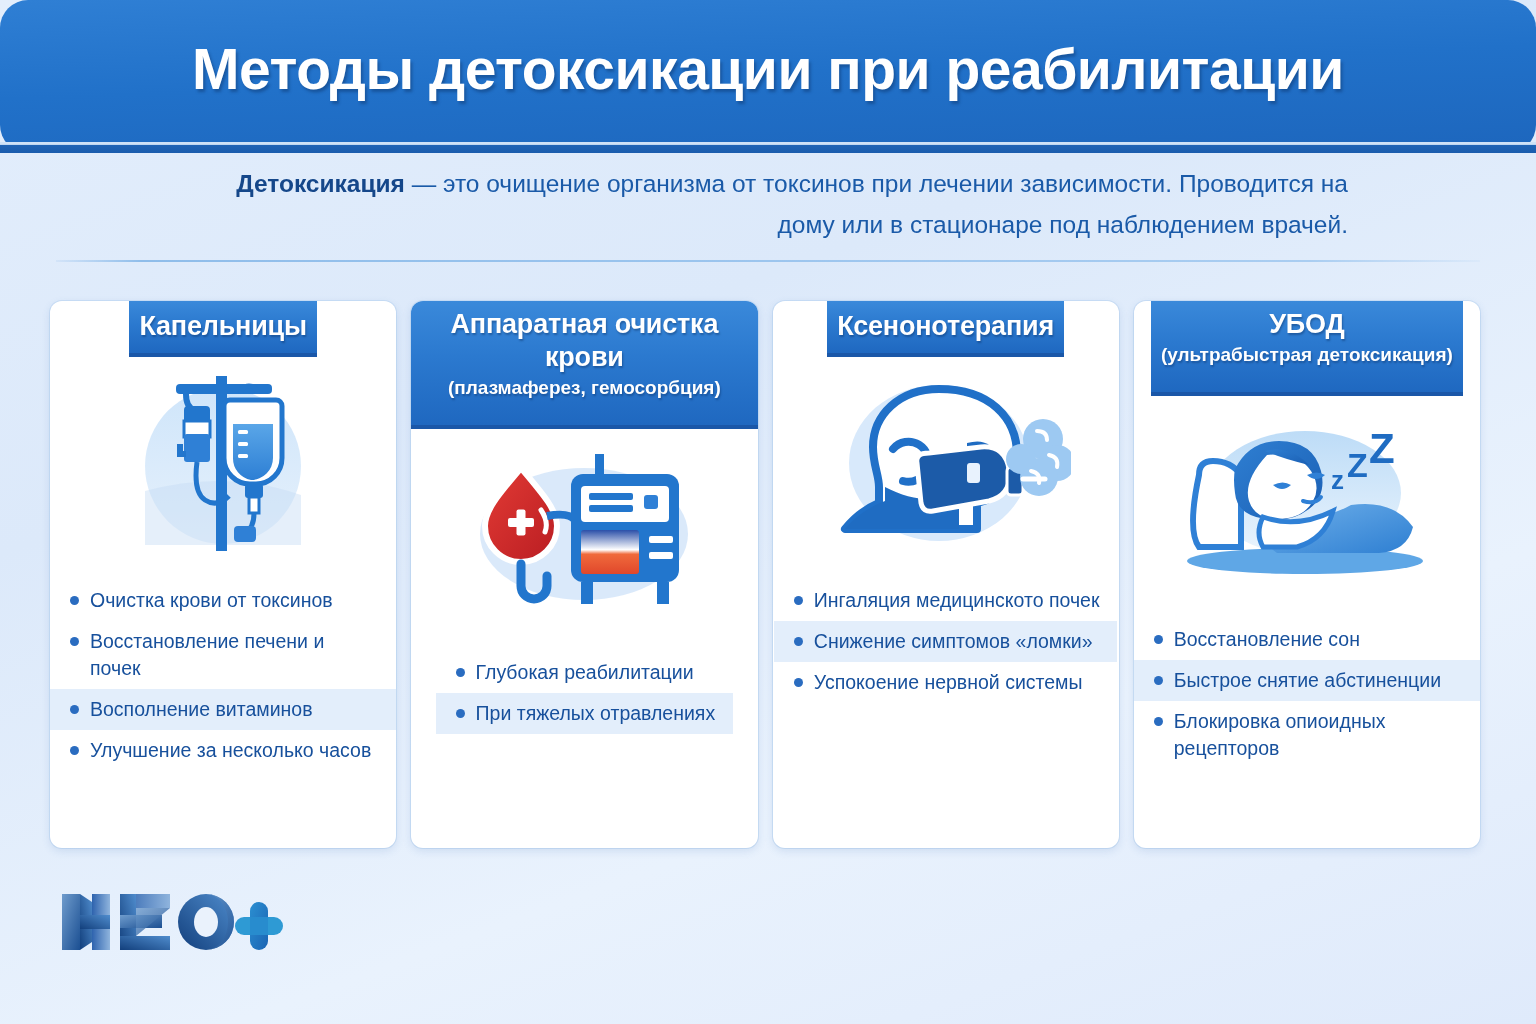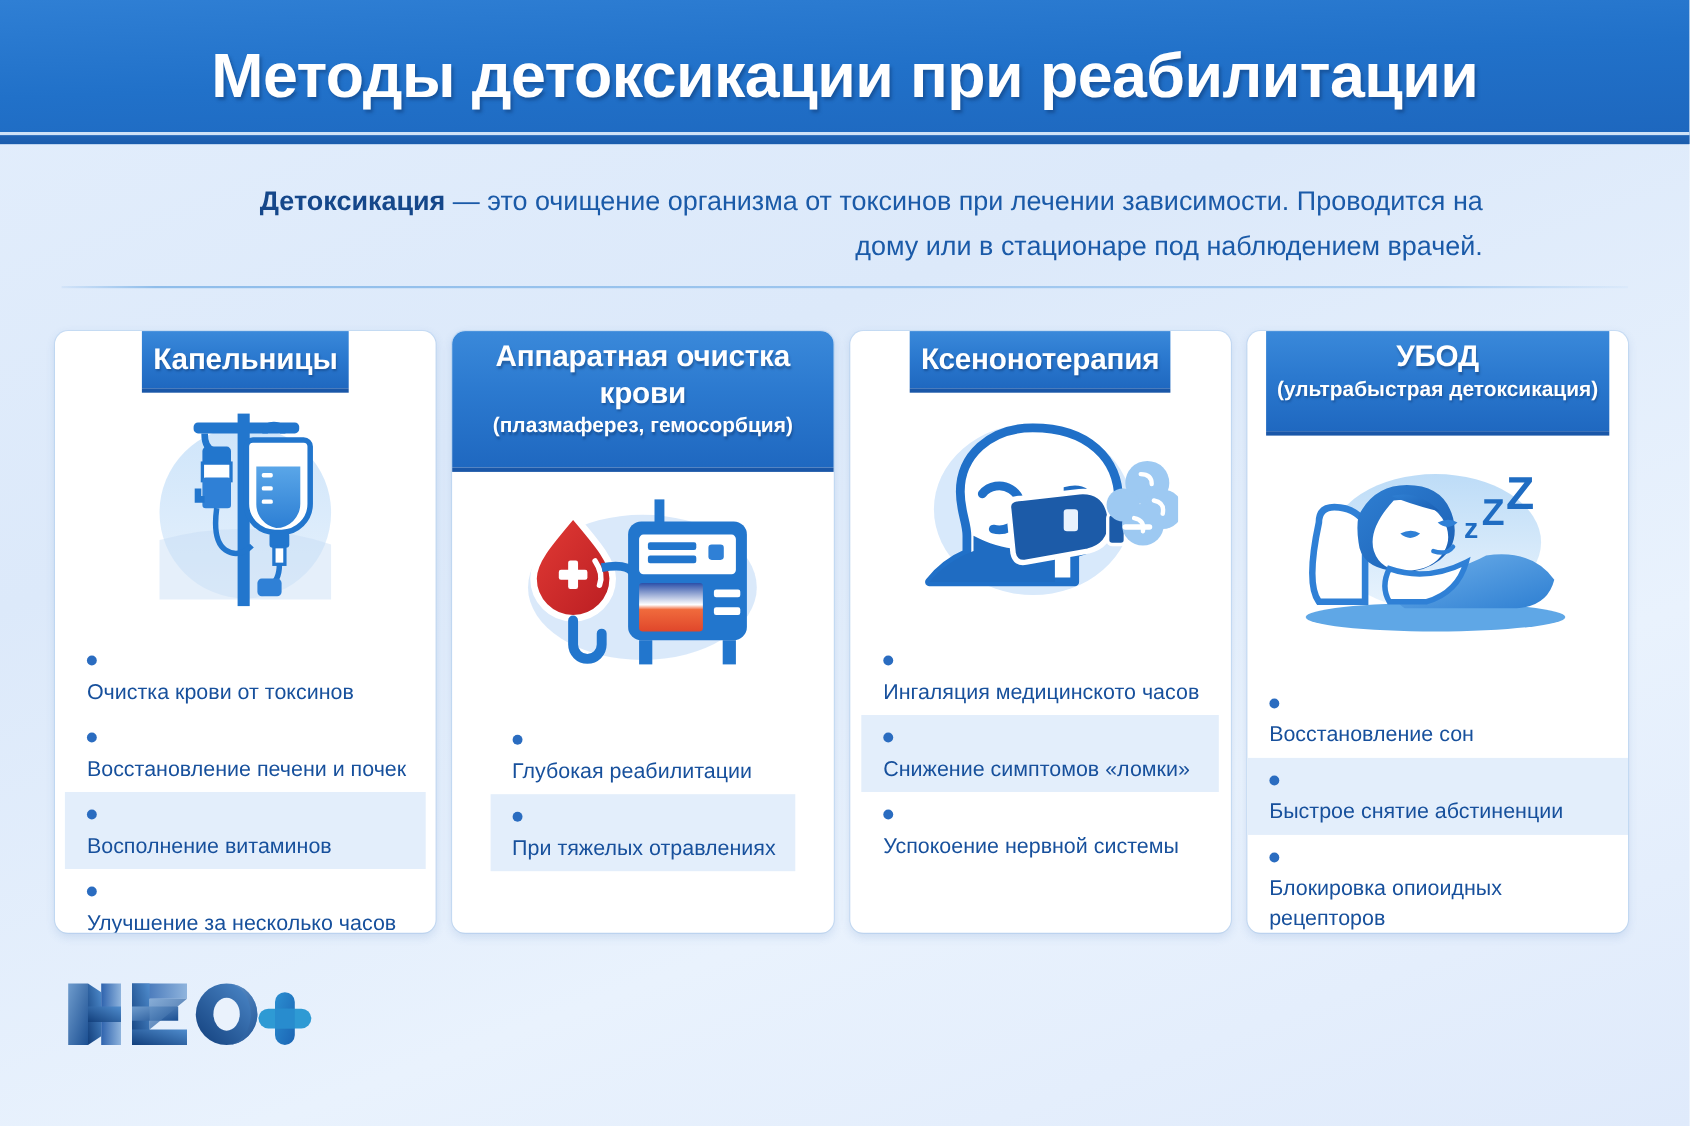--- a/index.html
+++ b/index.html
@@ -6,22 +6,23 @@
   * { margin:0; padding:0; box-sizing:border-box; }
   html,body { width:1536px; height:1024px; }
   body {
     font-family: "Liberation Sans", "DejaVu Sans", sans-serif;
     background: linear-gradient(160deg,#e3eefc 0%,#dce9fa 35%,#e9f2fd 70%,#dfeafb 100%);
     position:relative; overflow:hidden;
   }
 
   
   .banner {
-    position:absolute; left:0; top:0; width:1536px; height:131px;
+    position:absolute; left:0; top:0; width:1536px; height:153px;
     background: linear-gradient(178deg,#2f7fd4 0%,#2171c9 48%,#1d66bd 100%);
+    border-radius: 28px;
   }
   .banner::after{
     content:""; position:absolute; left:0; bottom:0; width:100%; height:11px;
     background: linear-gradient(180deg,#cfe2f7 0%,#cfe2f7 22%,#1f63b5 30%,#1a5cad 100%);
   }
   .banner-title {
     position:absolute; left:0; top:36px; width:100%;
     text-align:center; color:#ffffff;
     font-size:57px; font-weight:bold; letter-spacing:-0.5px;
     text-shadow: 2px 3px 3px rgba(10,45,95,.40);
@@ -68,21 +69,21 @@
     flex:0 0 auto;
   }
   .card-icon svg { display:block; }
 
   .card-rule { height:1px; background:#dbe7f5; margin:0 22px 0 22px; flex:0 0 auto; }
 
   .bullets { padding:14px 0 10px; flex:1 1 auto; }
   .bullet {
     display:flex; align-items:flex-start; gap:11px;
     padding:7px 18px 7px 20px;
-    color:#17509c; font-size:19.5px; line-height:27px;flex-direction:column;
+    color:#17509c; font-size:19.5px; line-height:27px;
   }
   .bullet.hl { background:#e3eefb; }
   .dot {
     width:9px; height:9px; border-radius:50%; background:#2a6cc0;
     flex:0 0 auto; margin-top:9px;
   }
 
   
   .logo { position:absolute; left:58px; top:888px; height:68px; }
 </style>
@@ -254,21 +255,21 @@
           <path d="M228 84 q10 2 8 12"></path>
           <path d="M210 100 q10 2 8 12"></path>
         </g>
         <path d="M202 108 h22" stroke="#ffffff" stroke-width="5" stroke-linecap="round"></path>
       </svg>
     </div>
     <div class="card-rule"></div>
     <div class="bullets">
       <div class="bullet">
         <span class="dot"></span>
-        <span>Ингаляция медицинското часов</span>
+        <span>Ингаляция медицинското почек</span>
       </div>
       <div class="bullet hl">
         <span class="dot"></span>
         <span>Снижение симптомов «ломки»</span>
       </div>
       <div class="bullet">
         <span class="dot"></span>
         <span>Успокоение нервной системы</span>
       </div>
     </div>

